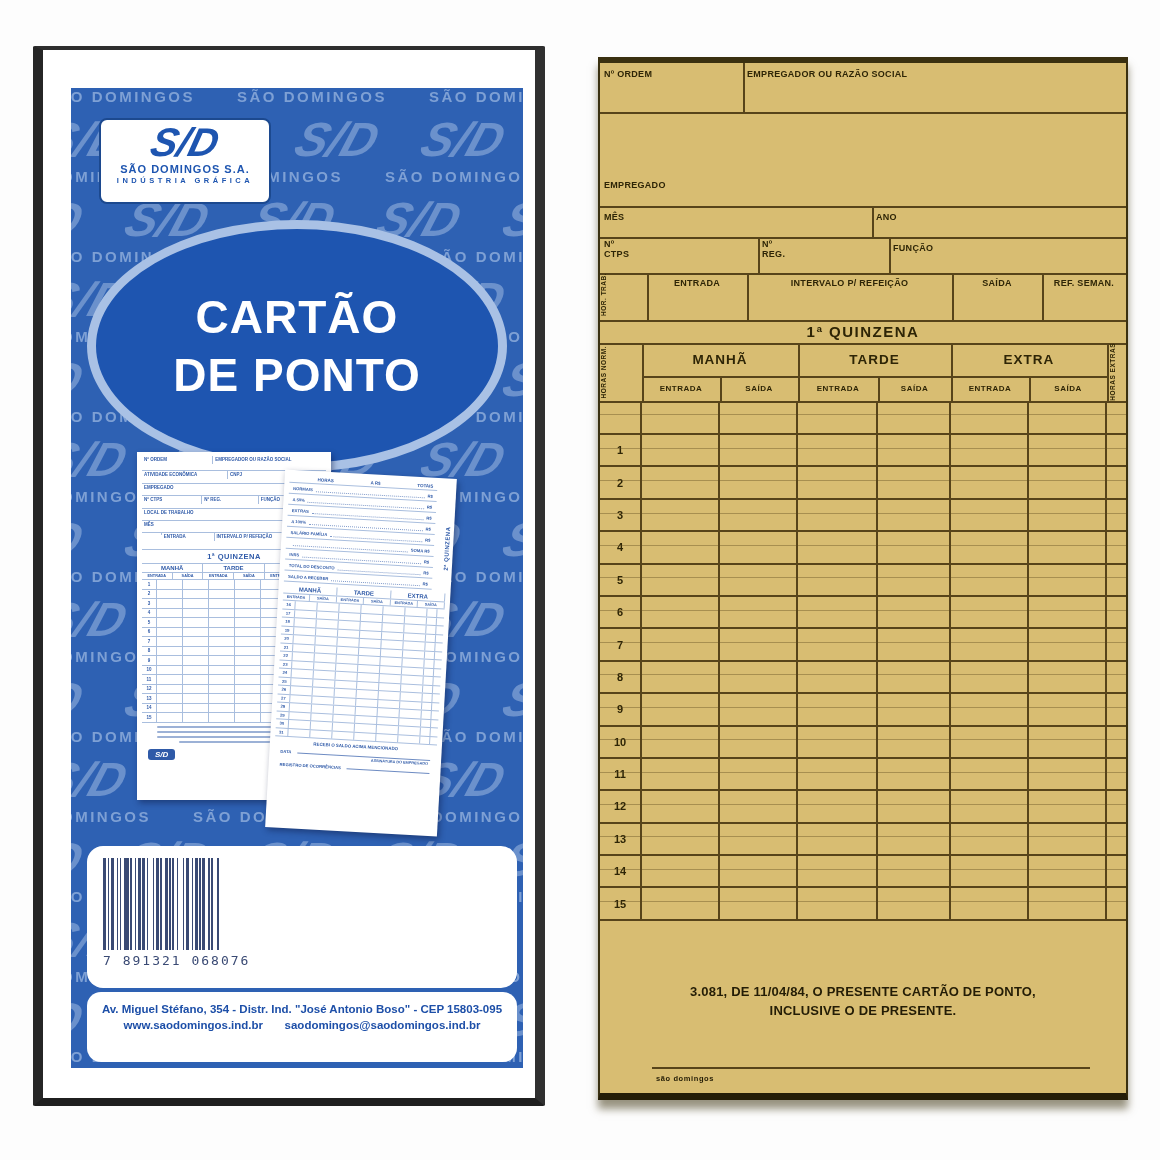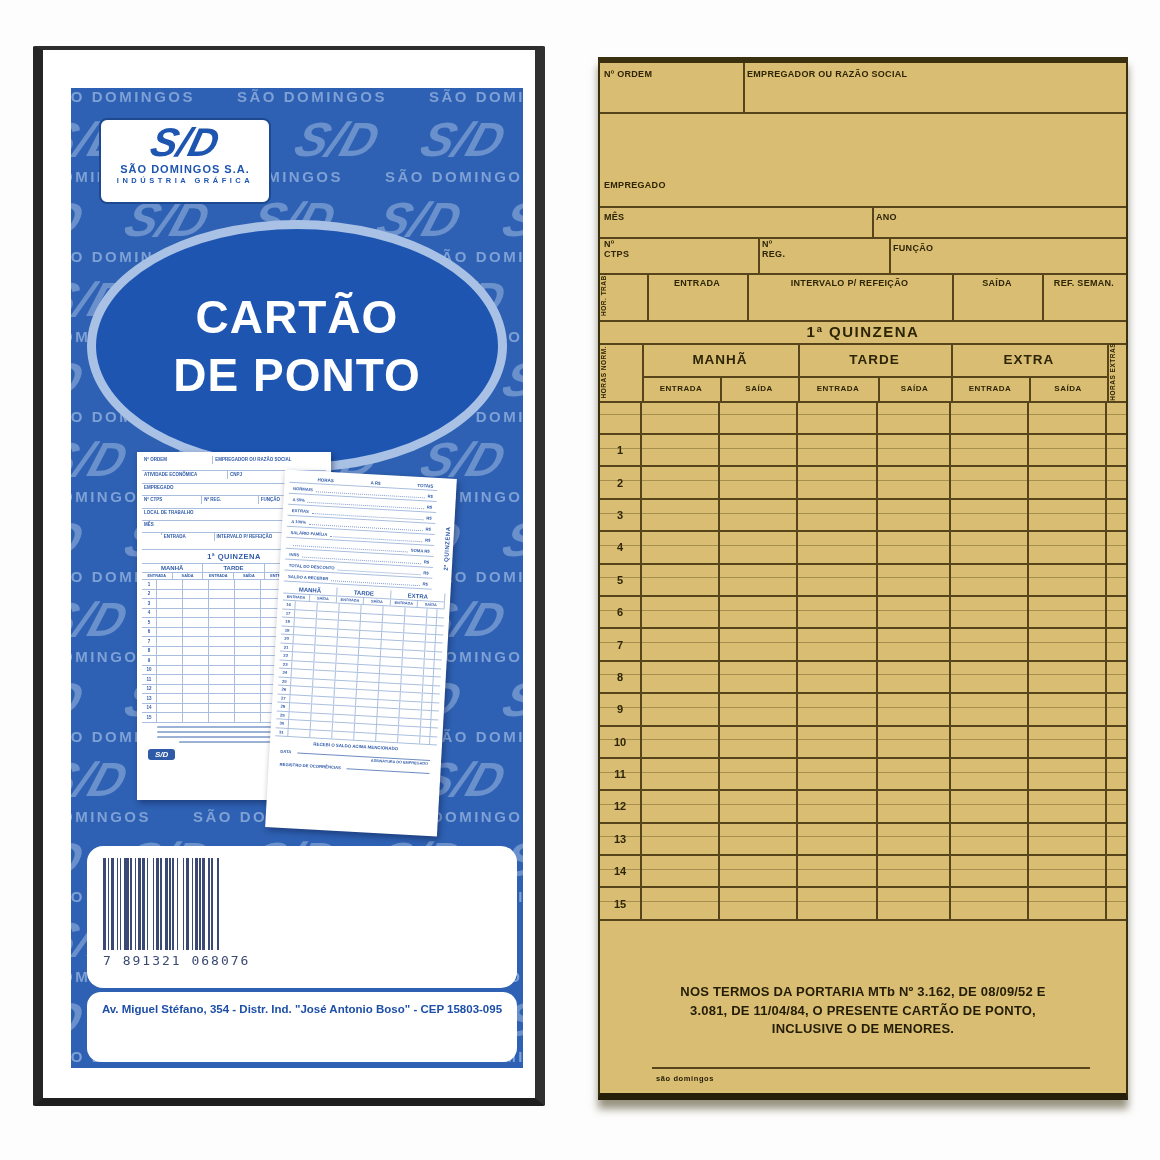--- a/index.html
+++ b/index.html
@@ -677,20 +677,24 @@
               <span class="gap" data-interactable="false" style="width: 4.5px;"></span>
               <span class="bar" data-interactable="false" style="width: 1.5px;"></span>
               <span class="gap" data-interactable="false" style="width: 3px;"></span>
             </div>
           <div class="barcode-digits" data-interactable="false">7 891321 068076</div>
         </div>
       </div>
 
       <div class="footer-box" data-interactable="false">
         <div data-interactable="false">Av. Miguel Stéfano, 354 - Distr. Ind. "José Antonio Boso" - CEP 15803-095</div>
+        <div class="footer-links">
+          <div data-interactable="false">www.saodomingos.ind.br</div>
+          <div data-interactable="false">saodomingos@saodomingos.ind.br</div>
+        </div>
       </div>
     </div>
   </div>
 
   <div class="timecard" data-interactable="false">
     <div class="tc-h" style="top:0;height:49px" data-interactable="false">
       <div class="tc-cell" style="left:0;width:143px" data-interactable="false"><span class="hlbl" data-interactable="false">Nº ORDEM</span></div>
       <div class="tc-cell last" style="left:143px;right:0" data-interactable="false"><span class="hlbl" data-interactable="false">EMPREGADOR OU RAZÃO SOCIAL</span></div>
     </div>
     <div class="tc-h" style="top:111px;height:32px" data-interactable="false">
@@ -932,20 +936,19 @@
           <div class="tc-c" data-interactable="false" style="width: 80px;"></div>
           <div class="tc-c" data-interactable="false" style="width: 73px;"></div>
           <div class="tc-c" data-interactable="false" style="width: 78px;"></div>
           <div class="tc-c" data-interactable="false" style="width: 78px;"></div>
           <div class="tc-c" data-interactable="false" style="flex: 1 1 0%; border-right: none;"></div>
           <div class="tc-mid" data-interactable="false"></div>
         </div>
       </div>
 
     <div class="tc-legal" data-interactable="false">
-      <div data-interactable="false">NOS TERMOS DA PORTARIA MTb Nº 3.162, DE 08/09/52 E</div>
       <div data-interactable="false">3.081, DE 11/04/84, O PRESENTE CARTÃO DE PONTO,</div>
-      <div data-interactable="false">INCLUSIVE O DE MENORES.</div>
+      <div data-interactable="false">INCLUSIVE O DE PRESENTE.</div>
     </div>
     <div class="tc-signline" data-interactable="false"></div>
     <div class="tc-brand" data-interactable="false">são domingos</div>
   </div>
 </div>
 
 </body></html>

